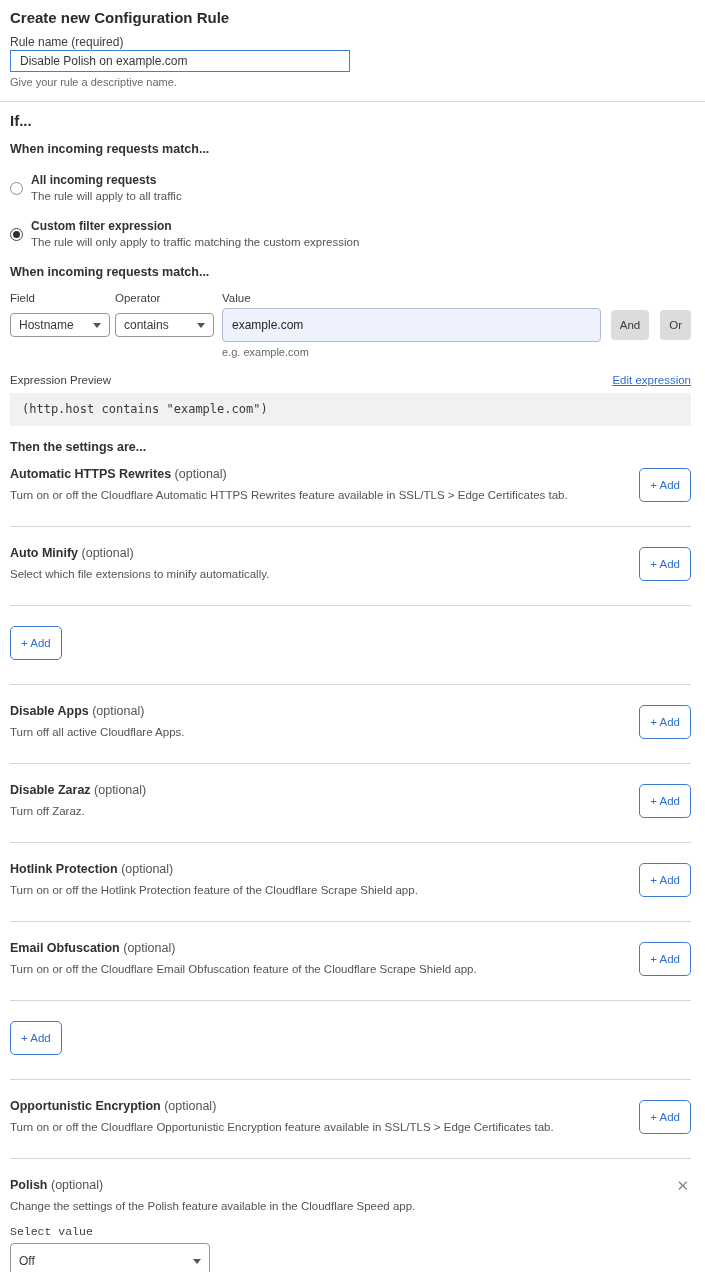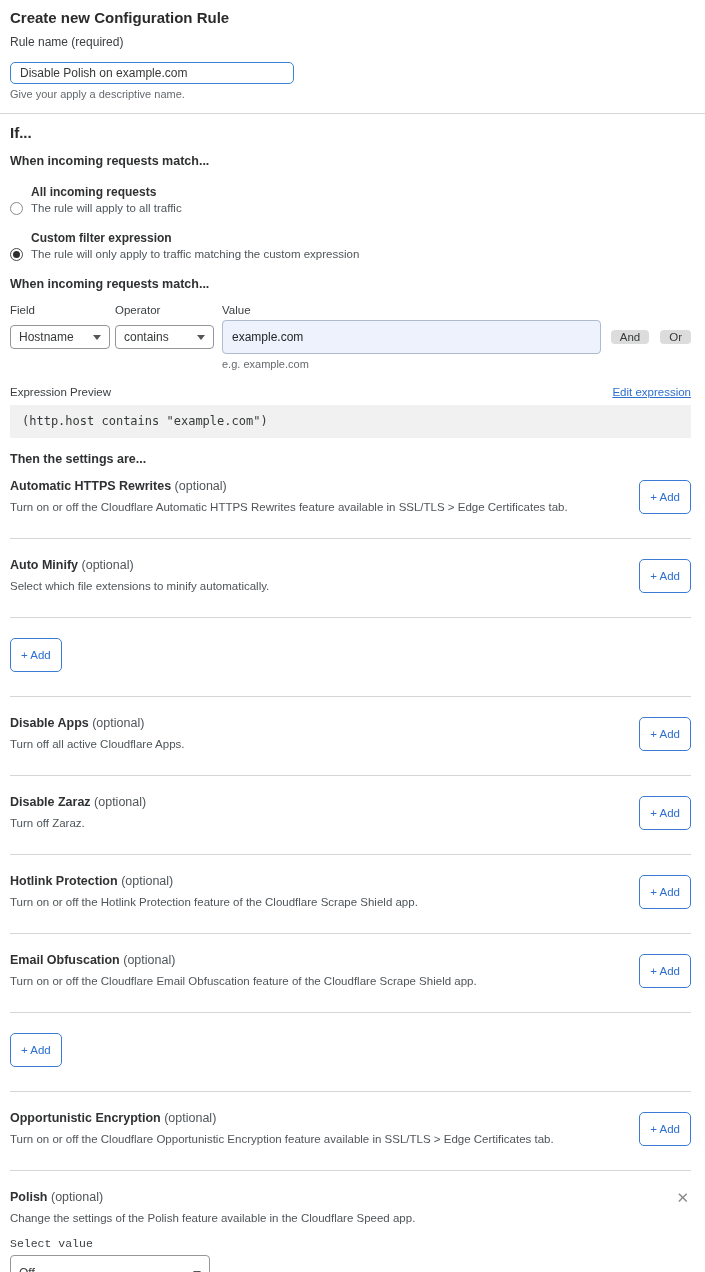--- a/index.html
+++ b/index.html
@@ -8,34 +8,34 @@
     width: 705px; height: 1272px; overflow: hidden;
     font-family: "Liberation Sans", sans-serif;
     font-size: 12px; color: #36393a;
   }
   .page { padding: 9px 14px 0 10px; }
 
   h1.page-title { font-size: 15px; font-weight: bold; color: #2b2b2b; line-height: 18px; }
 
   .field-label { margin-top: 8px; font-size: 12px; color: #3c4043; line-height: 14px; }
   .rule-name-input {
-    display: block; margin-top: 13px; width: 284px; height: 22px;
-    border: 1.5px solid #3b82d6; border-radius: 5px; background: #fff;
+    display: block; margin-top: 1px; width: 340px; height: 22px;
+    border: 1.5px solid #3b82d6; border-radius: 0; background: #fff;
     padding: 0 9px; font-family: "Liberation Sans", sans-serif;
     font-size: 12px; color: #36393a; outline: none;
   }
   .helper { margin-top: 4px; font-size: 11px; color: #666a6e; line-height: 13px; }
 
   hr.divider { border: none; border-top: 1px solid #d6d6d6; margin: 12px -14px 0 -10px; }
 
   h2.if-heading { margin-top: 10px; font-size: 15px; font-weight: bold; color: #2b2b2b; line-height: 18px; }
   h3.sub-heading { margin-top: 12px; font-size: 12.5px; font-weight: bold; color: #2f3133; line-height: 15px; }
 
   .radio-group { margin-top: 16px; }
-  .radio-row { display: flex; align-items: flex-end; margin-bottom: 16px; cursor: pointer; }
+  .radio-row { display: flex; align-items: center; margin-bottom: 16px; cursor: pointer; }
   .radio-circle {
     width: 13px; height: 13px; border: 1px solid #8a8a8a; border-radius: 50%;
     margin: 1px 8px 0 0; flex: 0 0 13px; position: relative; background: #fff;
   }
   .radio-circle.checked { border-color: #4a4a4a; }
   .radio-circle.checked::after {
     content: ""; position: absolute; left: 2px; top: 2px; width: 7px; height: 7px;
     border-radius: 50%; background: #2f2f2f;
   }
   .radio-title { font-size: 12px; font-weight: bold; color: #2f3133; line-height: 14px; }
@@ -55,21 +55,21 @@
   .caret {
     width: 0; height: 0; border-left: 4px solid transparent;
     border-right: 4px solid transparent; border-top: 5px solid #555;
   }
   .value-input {
     flex: 1; height: 24px; border: 1px solid #aebacd; border-radius: 4px;
     background: #edf2fc; padding: 16px 9px; font-family: "Liberation Sans", sans-serif;
     font-size: 12px; color: #24272a; outline: none;
   }
   .mini-btn {
-    height: 14px; border: none; border-radius: 4px; background: #dcdcdc;
+    height: 30px; border: none; border-radius: 4px; background: #dcdcdc;
     color: #36393a; font-family: "Liberation Sans", sans-serif; font-size: 11.5px;
     padding: 0 9px; cursor: pointer;
   }
   .and-btn { margin-left: 10px; }
   .or-btn { margin-left: 11px; }
   .value-helper { margin-left: 212px; margin-top: 4px; font-size: 11px; color: #666a6e; }
 
   .preview-row { display: flex; justify-content: space-between; align-items: flex-end; margin-top: 16px; }
   .preview-label { font-size: 11.5px; color: #3c4043; }
   .edit-link { font-size: 11.5px; color: #2c6fcf; text-decoration: underline; cursor: pointer; }
@@ -107,21 +107,21 @@
 </style>
 </head>
 <body>
 
 <div class="page">
 
   <h1 class="page-title">Create new Configuration Rule</h1>
 
   <div class="field-label">Rule name (required)</div>
   <input class="rule-name-input" type="text" value="Disable Polish on example.com" style="">
-  <div class="helper">Give your apply a descriptive name.</div>
+  <div class="helper">Give your rule a descriptive name.</div>
 
   <hr class="divider">
 
   <h2 class="if-heading">If...</h2>
   <h3 class="sub-heading">When incoming requests match...</h3>
 
   <div class="radio-group">
     <div class="radio-row">
       <span class="radio-circle"></span>
       <span>

